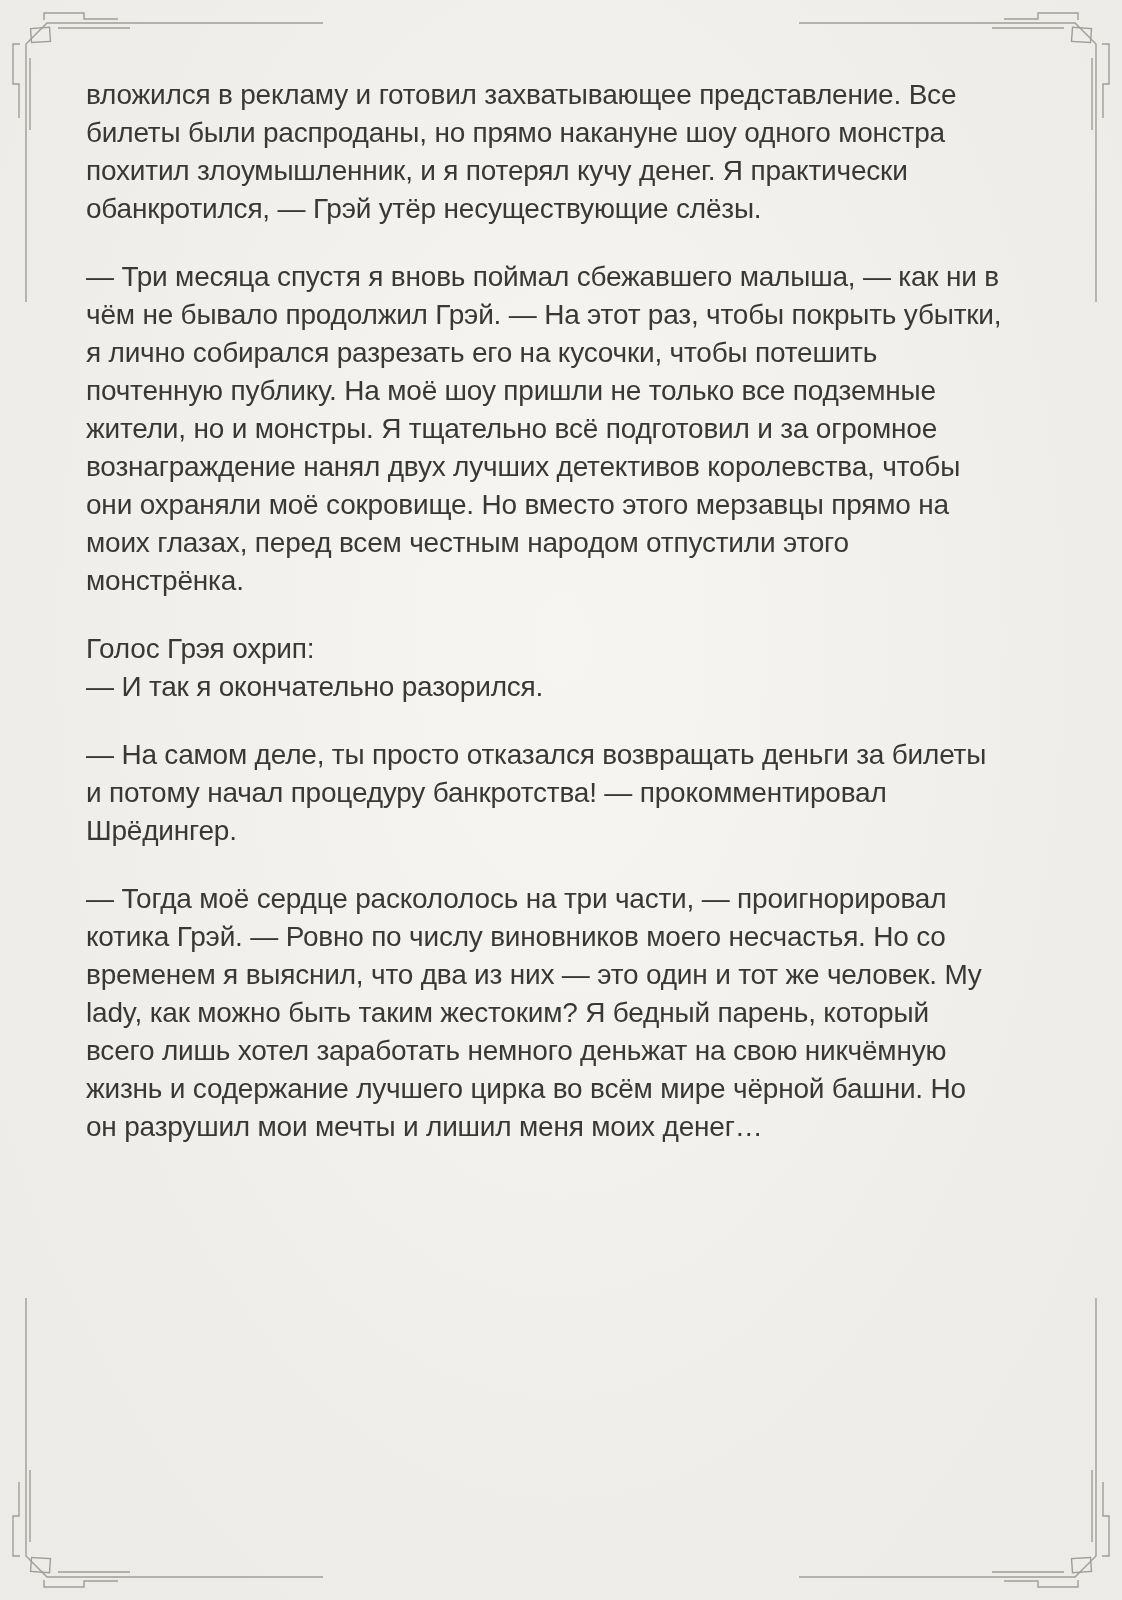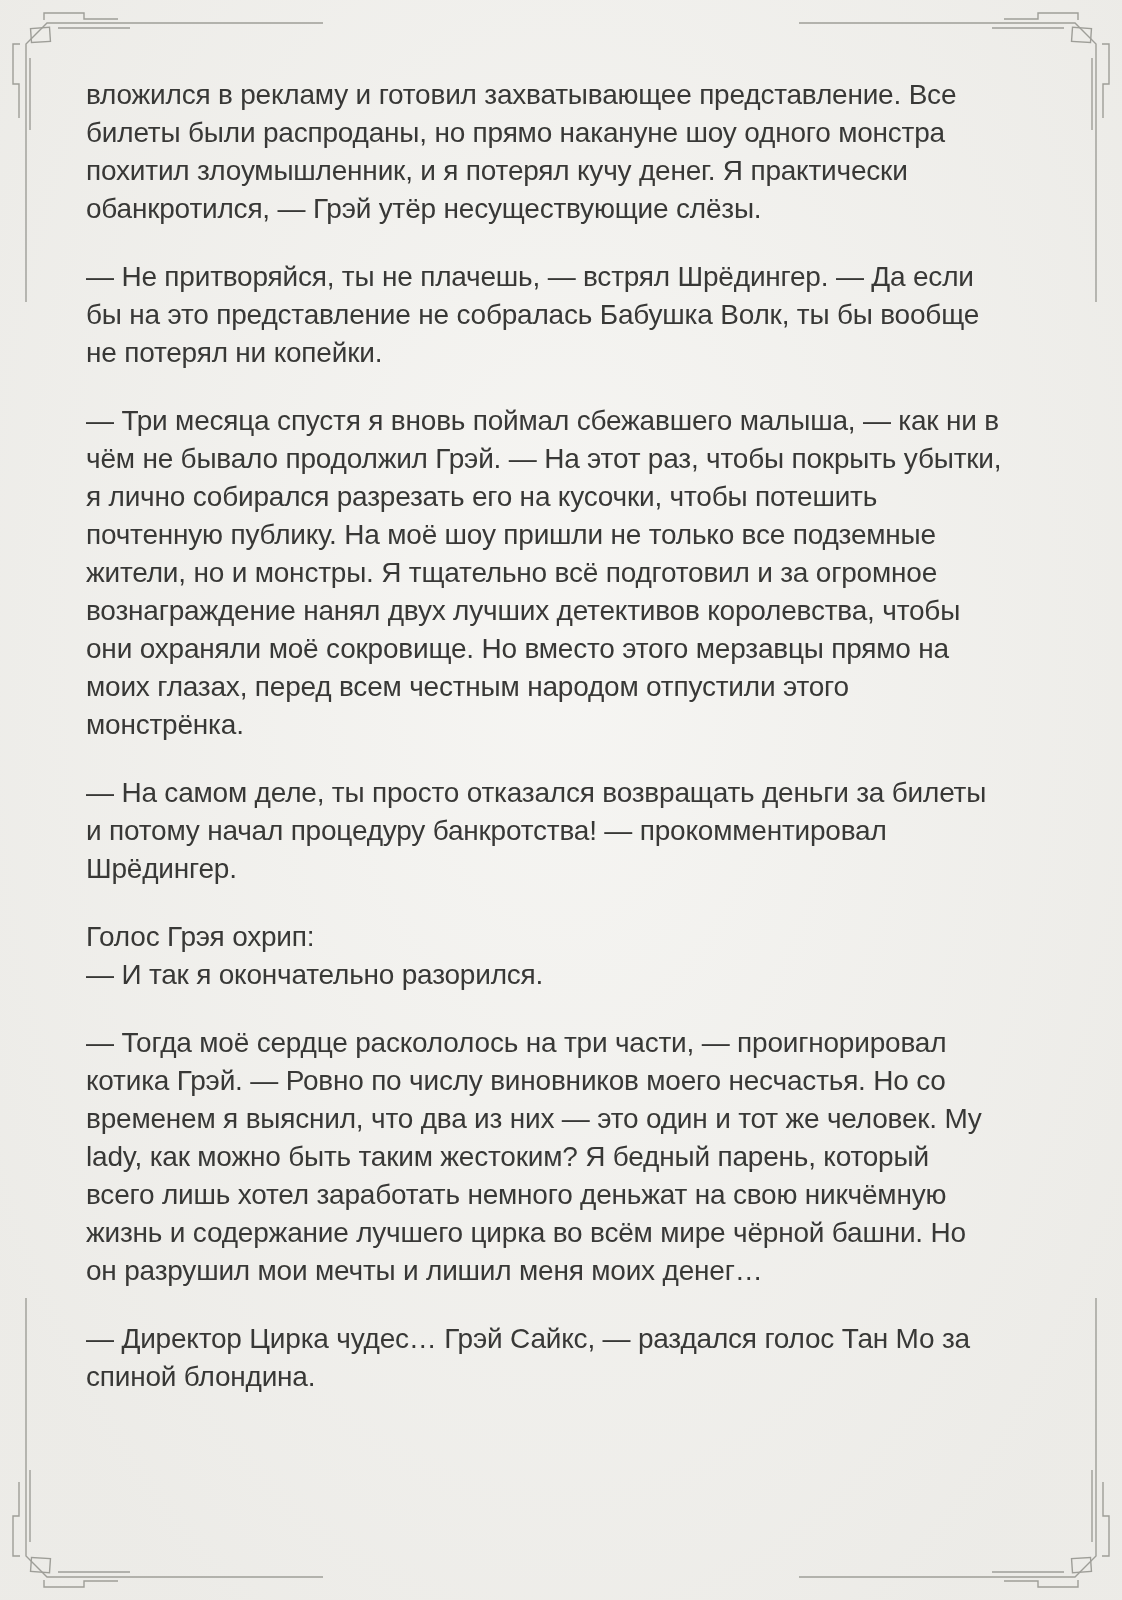--- a/index.html
+++ b/index.html
@@ -82,22 +82,20 @@
       <path d="M30 58 V130"></path>
       <path d="M58 28 H130"></path>
       <path d="M44 20 V13 H84 V19 H118"></path>
       <path d="M20 44 H13 V84 H19 V118"></path>
       <rect x="31" y="28" width="19" height="14" transform="rotate(-4 40 35)"></rect>
     </svg>
   </div>
 
   <main class="text-block">
     <p>вложился в рекламу и готовил захватывающее представление. Все билеты были распроданы, но прямо накануне шоу одного монстра похитил злоумышленник, и я потерял кучу денег. Я практически обанкротился, — Грэй утёр несуществующие слёзы.</p>
-    <p>— Не притворяйся, ты не плачешь, — встрял Шрёдингер. — Да если бы на это представление не собралась Бабушка Волк, ты бы вообще не потерял ни копейки.</p>
     <p>— Три месяца спустя я вновь поймал сбежавшего малыша, — как ни в чём не бывало продолжил Грэй. — На этот раз, чтобы покрыть убытки, я лично собирался разрезать его на кусочки, чтобы потешить почтенную публику. На моё шоу пришли не только все подземные жители, но и монстры. Я тщательно всё подготовил и за огромное вознаграждение нанял двух лучших детективов королевства, чтобы они охраняли моё сокровище. Но вместо этого мерзавцы прямо на моих глазах, перед всем честным народом отпустили этого монстрёнка.</p>
-    <p>— На самом деле, ты просто отказался возвращать деньги за билеты и потому начал процедуру банкротства! — прокомментировал Шрёдингер.</p>
     <p>Голос Грэя охрип:
 — И так я окончательно разорился.</p>
+    <p>— На самом деле, ты просто отказался возвращать деньги за билеты и потому начал процедуру банкротства! — прокомментировал Шрёдингер.</p>
     <p>— Тогда моё сердце раскололось на три части, — проигнорировал котика Грэй. — Ровно по числу виновников моего несчастья. Но со временем я выяснил, что два из них — это один и тот же человек. My lady, как можно быть таким жестоким? Я бедный парень, который всего лишь хотел заработать немного деньжат на свою никчёмную жизнь и содержание лучшего цирка во всём мире чёрной башни. Но он разрушил мои мечты и лишил меня моих денег…</p>
-    <p>— Директор Цирка чудес… Грэй Сайкс, — раздался голос Тан Мо за спиной блондина.</p>
   </main>
 
 </div>
 
 </body></html>

